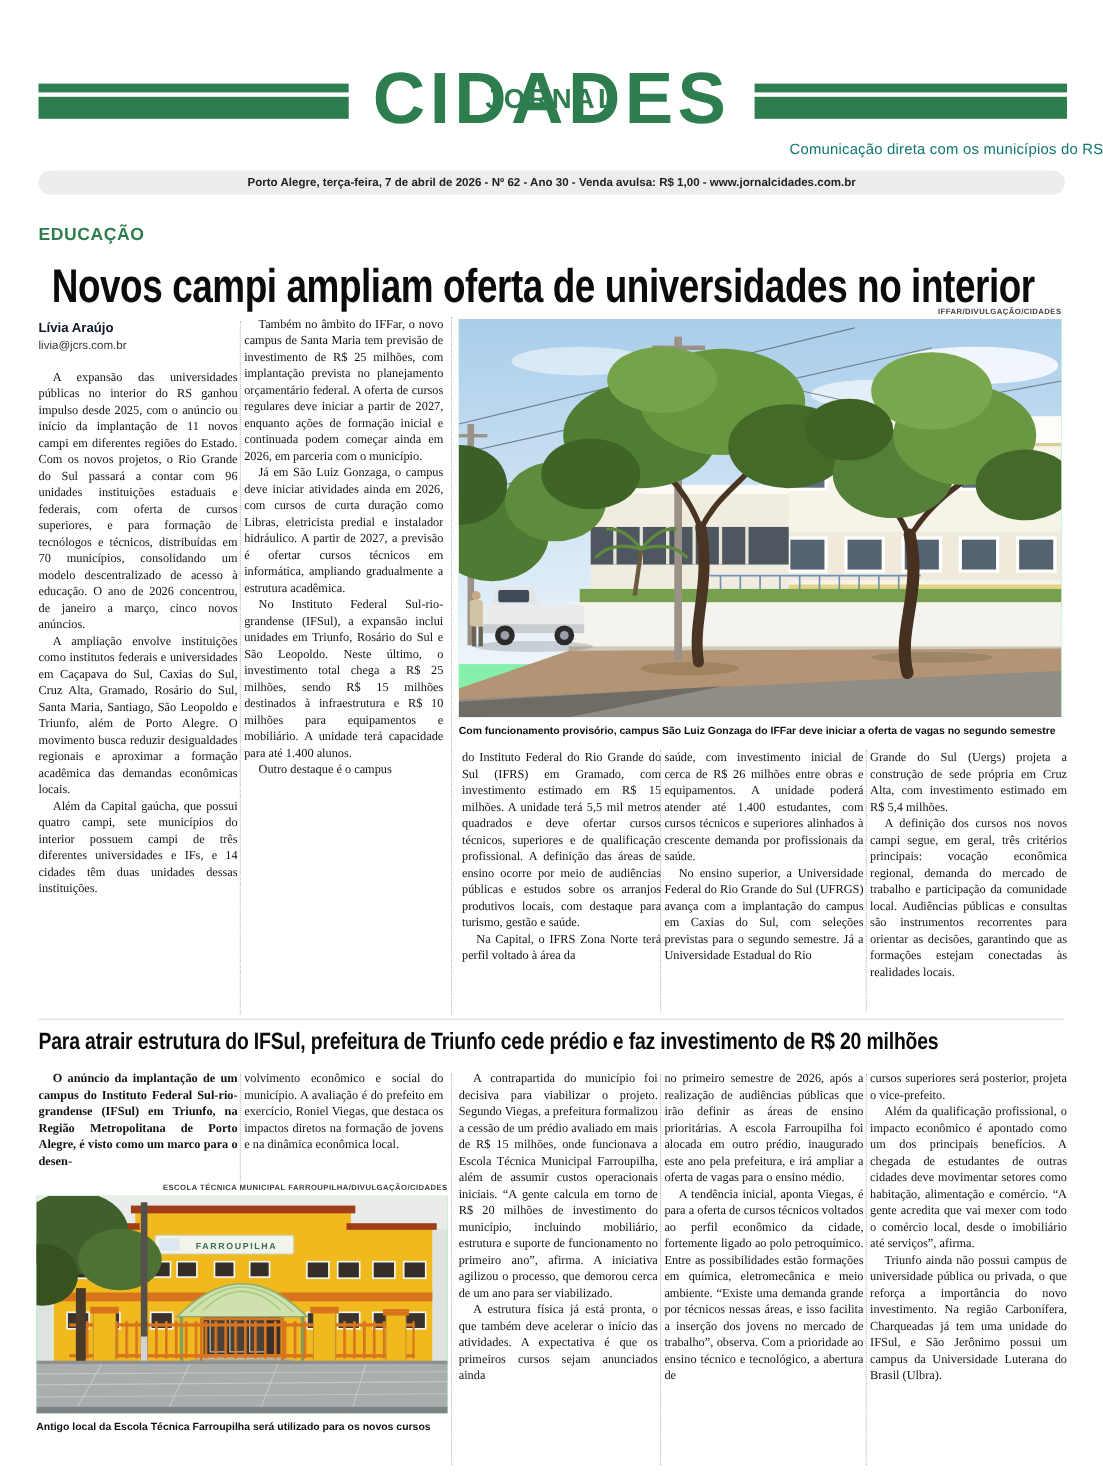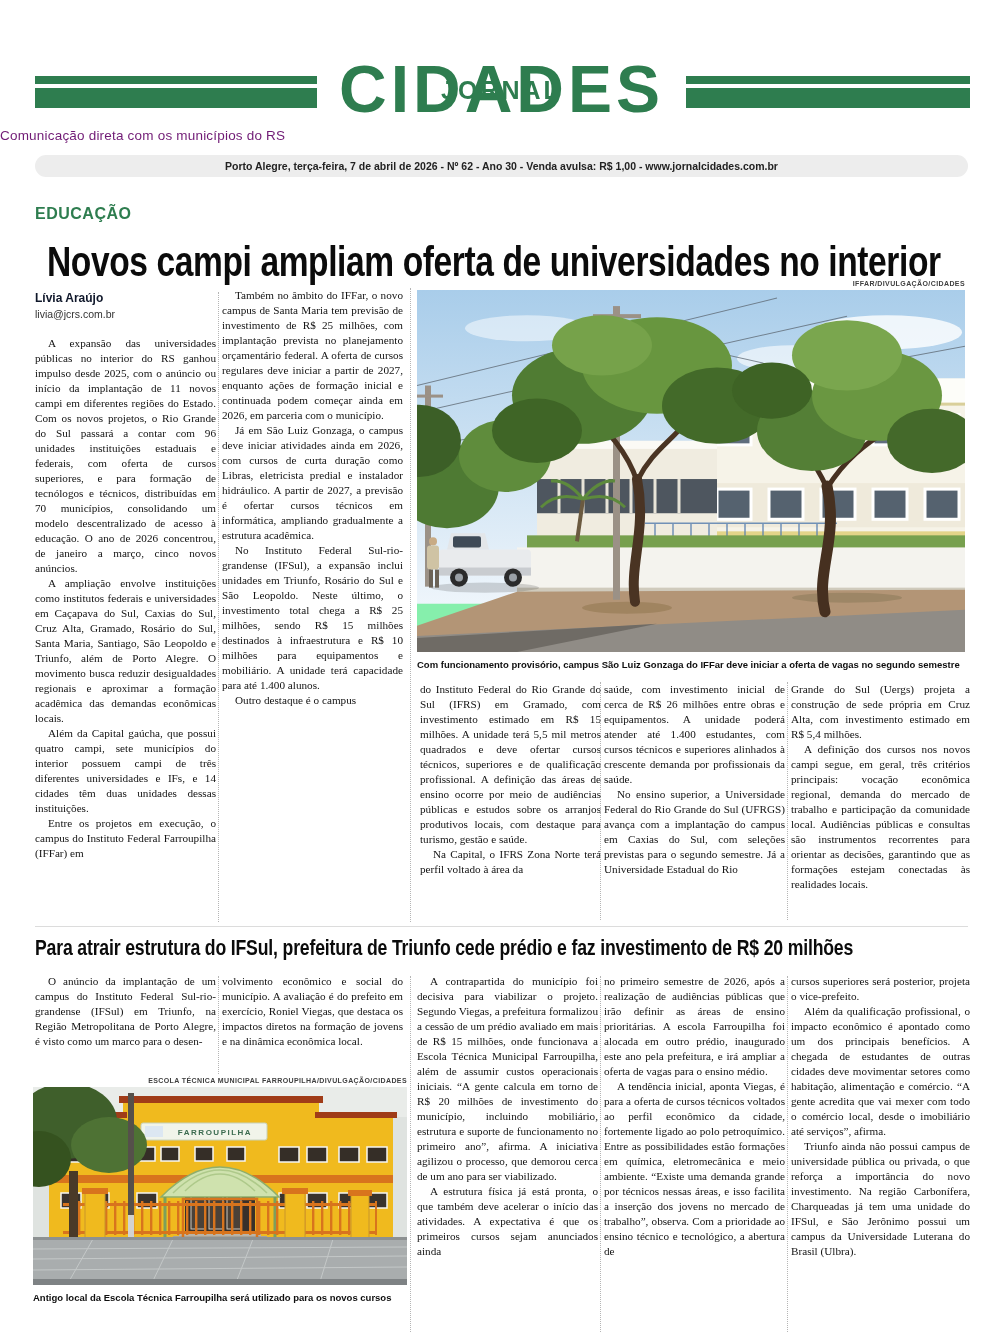--- a/index.html
+++ b/index.html
@@ -22,22 +22,22 @@
   .masthead-title{
     position:absolute;top:56px;left:0;width:100%;text-align:center;
     font:bold 66px/1 "Liberation Sans",sans-serif;color:var(--green);letter-spacing:4px;
   }
   .bar{position:absolute;background:var(--green);}
   .bar-l1{left:35px;top:76px;width:282px;height:8px;}
   .bar-l2{left:35px;top:88px;width:282px;height:20px;}
   .bar-r1{left:686px;top:76px;width:284px;height:8px;}
   .bar-r2{left:686px;top:88px;width:284px;height:20px;}
   .tagline{
-    position:absolute;top:128px;left:0;width:100%;text-align:left;
-    font:13.5px/1.2 "Liberation Sans",sans-serif;color:#701a75;letter-spacing:.2px;
+    position:absolute;top:128px;left:0;width:100%;text-align:right;
+    font:13.5px/1.2 "Liberation Sans",sans-serif;color:#0f766e;letter-spacing:.2px;
   }
   .dateline{
     position:absolute;left:35px;top:155px;width:933px;height:22px;
     background:#ededed;border-radius:11px;text-align:center;
     font:bold 10.5px/22px "Liberation Sans",sans-serif;color:#222222;
   }
   
   .section-label{
     position:absolute;left:35px;top:206px;
     font:bold 16px/1 "Liberation Sans",sans-serif;color:var(--green);letter-spacing:.5px;
@@ -62,21 +62,21 @@
     font:11.2px/15px "Liberation Serif",serif;color:var(--ink);
     text-align:justify;hyphens:auto;-webkit-hyphens:auto;
   }
   .body-col p{margin:0;}
   .body-col p.ind{text-indent:13px;}
   #a1c1{left:35px;top:336px;height:592px;}
   #a1c2{left:222px;top:288px;height:640px;}
   #a1c3{left:396px;top:682px;height:242px;margin-left:24px;}
   #a1c4{left:604px;top:682px;height:242px;}
   #a1c5{left:791px;top:682px;width:179px;height:242px;}
-  #a2c1{left:35px;top:974px;height:100px;}
+  #a2c1{left:35px;top:974px;height:100px;font-weight:bold;}
   #a2c2{left:222px;top:974px;height:104px;}
   #a2c3{left:417px;top:974px;height:370px;}
   #a2c4{left:604px;top:974px;height:370px;}
   #a2c5{left:791px;top:974px;width:179px;height:370px;}
   
   .vrule{position:absolute;width:0;border-left:1px dotted #b5b5b5;}
   #vr1{left:218px;top:292px;height:630px;}
   #vr2{left:410px;top:288px;height:634px;}
   #vr3{left:600px;top:682px;height:238px;}
   #vr4{left:787px;top:682px;height:238px;}
@@ -118,21 +118,20 @@
 
   <div class="section-label">EDUCAÇÃO</div>
   <h1 class="headline1" style="margin:12px"><span>Novos campi ampliam oferta de universidades no interior</span></h1>
   <div class="byline-name">Lívia Araújo</div>
   <div class="byline-email">livia@jcrs.com.br</div>
 
   <div class="body-col" id="a1c1">
     <p class="ind">A expansão das universidades públicas no interior do RS ganhou impulso desde 2025, com o anúncio ou início da implantação de 11 novos campi em diferentes regiões do Estado. Com os novos projetos, o Rio Grande do Sul passará a contar com 96 unidades instituições estaduais e federais, com oferta de cursos superiores, e para formação de tecnólogos e técnicos, distribuídas em 70 municípios, consolidando um modelo descentralizado de acesso à educação. O ano de 2026 concentrou, de janeiro a março, cinco novos anúncios.</p>
     <p class="ind">A ampliação envolve instituições como institutos federais e universidades em Caçapava do Sul, Caxias do Sul, Cruz Alta, Gramado, Rosário do Sul, Santa Maria, Santiago, São Leopoldo e Triunfo, além de Porto Alegre. O movimento busca reduzir desigualdades regionais e aproximar a formação acadêmica das demandas econômicas locais.</p>
     <p class="ind">Além da Capital gaúcha, que possui quatro campi, sete municípios do interior possuem campi de três diferentes universidades e IFs, e 14 cidades têm duas unidades dessas instituições.</p>
-    <p class="ind">Entre os projetos em execução, o campus do Instituto Federal Farroupilha (IFFar) em</p>
   </div>
   <div class="body-col" id="a1c2">
     <p class="ind">Também no âmbito do IFFar, o novo campus de Santa Maria tem previsão de investimento de R$ 25 milhões, com implantação prevista no planejamento orçamentário federal. A oferta de cursos regulares deve iniciar a partir de 2027, enquanto ações de formação inicial e continuada podem começar ainda em 2026, em parceria com o município.</p>
     <p class="ind">Já em São Luiz Gonzaga, o campus deve iniciar atividades ainda em 2026, com cursos de curta duração como Libras, eletricista predial e instalador hidráulico. A partir de 2027, a previsão é ofertar cursos técnicos em informática, ampliando gradualmente a estrutura acadêmica.</p>
     <p class="ind">No Instituto Federal Sul-rio-grandense (IFSul), a expansão inclui unidades em Triunfo, Rosário do Sul e São Leopoldo. Neste último, o investimento total chega a R$ 25 milhões, sendo R$ 15 milhões destinados à infraestrutura e R$ 10 milhões para equipamentos e mobiliário. A unidade terá capacidade para até 1.400 alunos.</p>
     <p class="ind">Outro destaque é o campus</p>
   </div>
   <div class="body-col" id="a1c3">
     <p>do Instituto Federal do Rio Grande do Sul (IFRS) em Gramado, com investimento estimado em R$ 15 milhões. A unidade terá 5,5 mil metros quadrados e deve ofertar cursos técnicos, superiores e de qualificação profissional. A definição das áreas de ensino ocorre por meio de audiências públicas e estudos sobre os arranjos produtivos locais, com destaque para turismo, gestão e saúde.</p>
     <p class="ind">Na Capital, o IFRS Zona Norte terá perfil voltado à área da</p>

